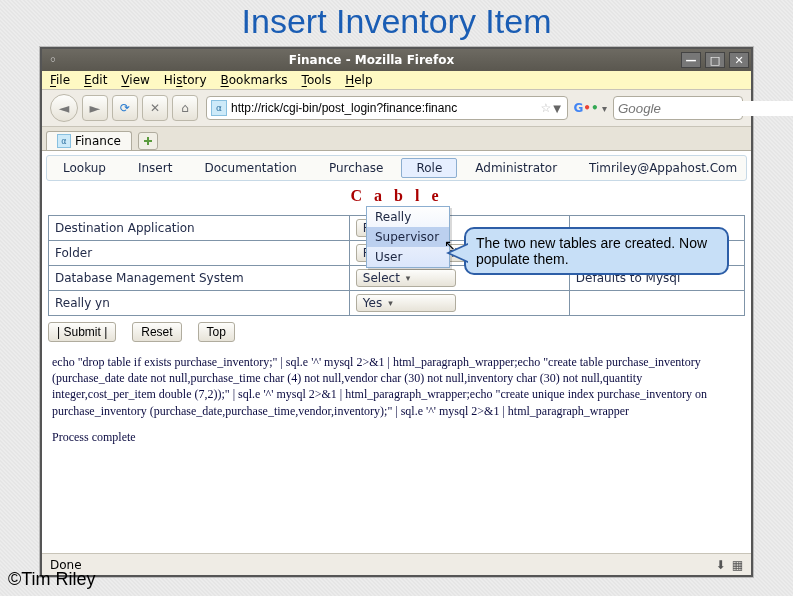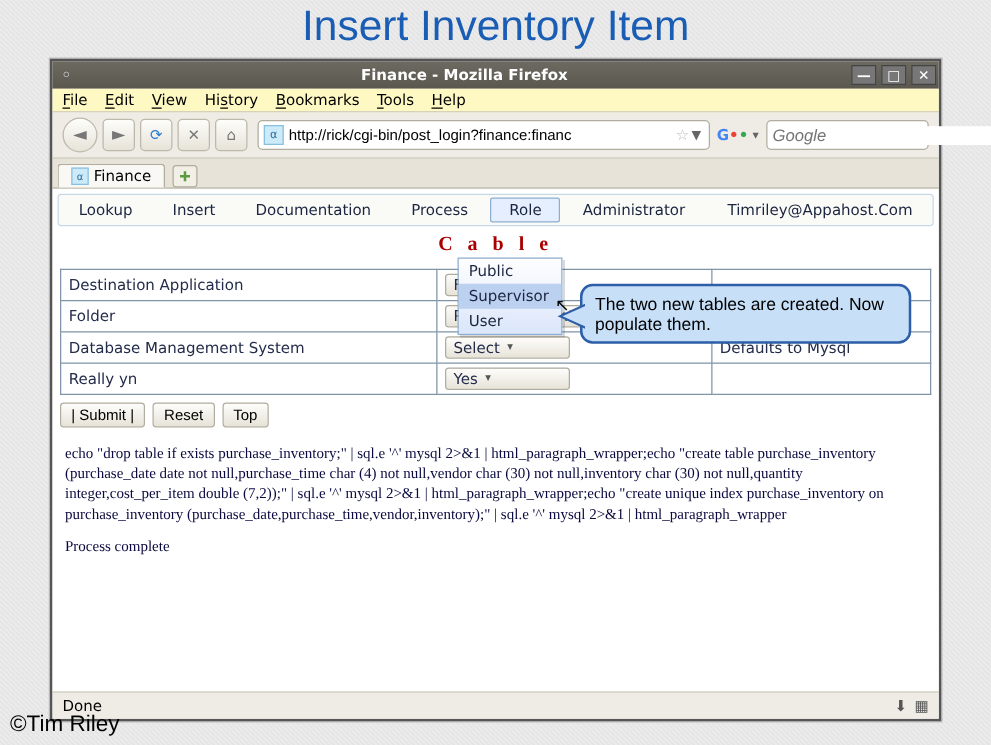--- a/index.html
+++ b/index.html
@@ -41,21 +41,21 @@
   .appmenu .item { padding:2px 14px; color:#1b2540; cursor:pointer; }
   .appmenu .item.active { border:1px solid #8caed0; background:#e6efff; border-radius:2px;}
   .appmenu .right { margin-left:auto;}
   .bodyarea { padding: 0 6px; position:relative;}
   .pagetitle { color:#a00; font-family: Georgia, serif; text-align:center; font-size:16px; letter-spacing:4px; padding:6px 0; font-weight:bold;}
   .form-table { border-collapse:collapse; width:100%; margin-top:4px;}
   .form-table td { border:1px solid #7f94a8; padding:3px 6px; font-size:12px; color:#232c4a; background:#fff; height:21px; vertical-align:middle;}
   .form-table td.control { width:220px;}
   .combo { display:inline-flex; border:1px solid #b0ac9e; background:linear-gradient(#fdfdfb,#e7e3d8); border-radius:3px; align-items:center; height:18px; padding:0 2px 0 6px;}
   .combo .chev { font-size:9px; color:#555; padding-left:6px;}
-  .btnrow { padding: 6px 0; display:flex; gap:6px;}
+  .btnrow { padding: 6px 0; display:flex; gap:16px;}
   .btn { border:1px solid #b0ac9e; background:linear-gradient(#fdfdfb,#e7e3d8); border-radius:3px; padding:2px 8px; font-size:12px;}
   .output { font-family: Georgia, serif; color:#0a0a40; font-size:12px; padding:6px 4px; line-height:1.35;}
   .output p { margin-bottom:10px; }
   .statusbar { background:#efece5; border-top:1px solid #c8c4b8; padding:3px 8px; display:flex; align-items:center; font-size:12px; height:22px;}
   .statusbar .sicons { margin-left:auto; display:flex; gap:6px; color:#555;}
   .role-menu { position:absolute; left:324px; top:25px; width:84px; background:linear-gradient(#fefefe,#dbe6fb); border:1px solid #8caed0; box-shadow:2px 2px 0 rgba(0,0,0,0.15);}
   .role-menu .mitem { padding:3px 8px; font-size:12px; color:#1b2540;}
   .role-menu .mitem.hl { background:#bcd0ef;}
   .cursor { position:absolute; left:402px; top:56px; font-size:14px; pointer-events:none;}
   .callout { position:absolute; right:22px; top:46px; width:265px; background:#c7dff7; border:2px solid #2d5ea7; border-radius:10px; padding:6px 10px; font-size:14px; font-family: Arial, sans-serif; color:#000;}
@@ -132,21 +132,21 @@
             <path d="M5 1v8M1 5h8" stroke="#5a9b3d" stroke-width="2"></path>
           </svg>
       </div>
     </div>
 
     <div class="page">
       <div class="appmenu">
         <div class="item">Lookup</div>
         <div class="item">Insert</div>
         <div class="item">Documentation</div>
-        <div class="item">Process</div>
+        <div class="item">Purchase</div>
         <div class="item active">Role</div>
         <div class="item">Administrator</div>
         <div class="item right">Timriley@Appahost.Com</div>
       </div>
 
       <div class="bodyarea">
         <div class="pagetitle">C                   a  b  l  e</div>
 
         <table class="form-table">
           <tbody>
@@ -190,21 +190,21 @@
           <button class="btn">Reset</button>
           <button class="btn">Top</button>
         </div>
 
         <div class="output">
           <p>echo "drop table if exists purchase_inventory;" | sql.e '^' mysql 2&gt;&amp;1 | html_paragraph_wrapper;echo "create table purchase_inventory (purchase_date date not null,purchase_time char (4) not null,vendor char (30) not null,inventory char (30) not null,quantity integer,cost_per_item double (7,2));" | sql.e '^' mysql 2&gt;&amp;1 | html_paragraph_wrapper;echo "create unique index purchase_inventory on purchase_inventory (purchase_date,purchase_time,vendor,inventory);" | sql.e '^' mysql 2&gt;&amp;1 | html_paragraph_wrapper</p>
           <p>Process complete</p>
         </div>
 
         <div class="role-menu">
-          <div class="mitem">Public</div>
+          <div class="mitem">Really</div>
           <div class="mitem hl">Supervisor</div>
           <div class="mitem">User</div>
         </div>
         <div class="cursor">↖</div>
 
         <div class="callout">The two new tables are created. Now populate them.</div>
       </div>
     </div>
 
     <div class="statusbar">

